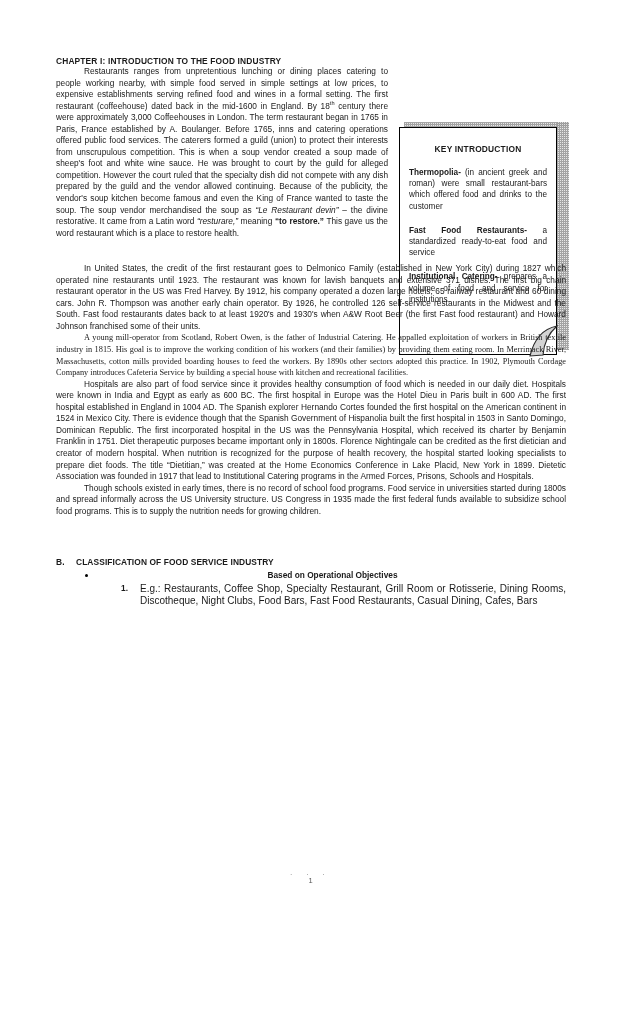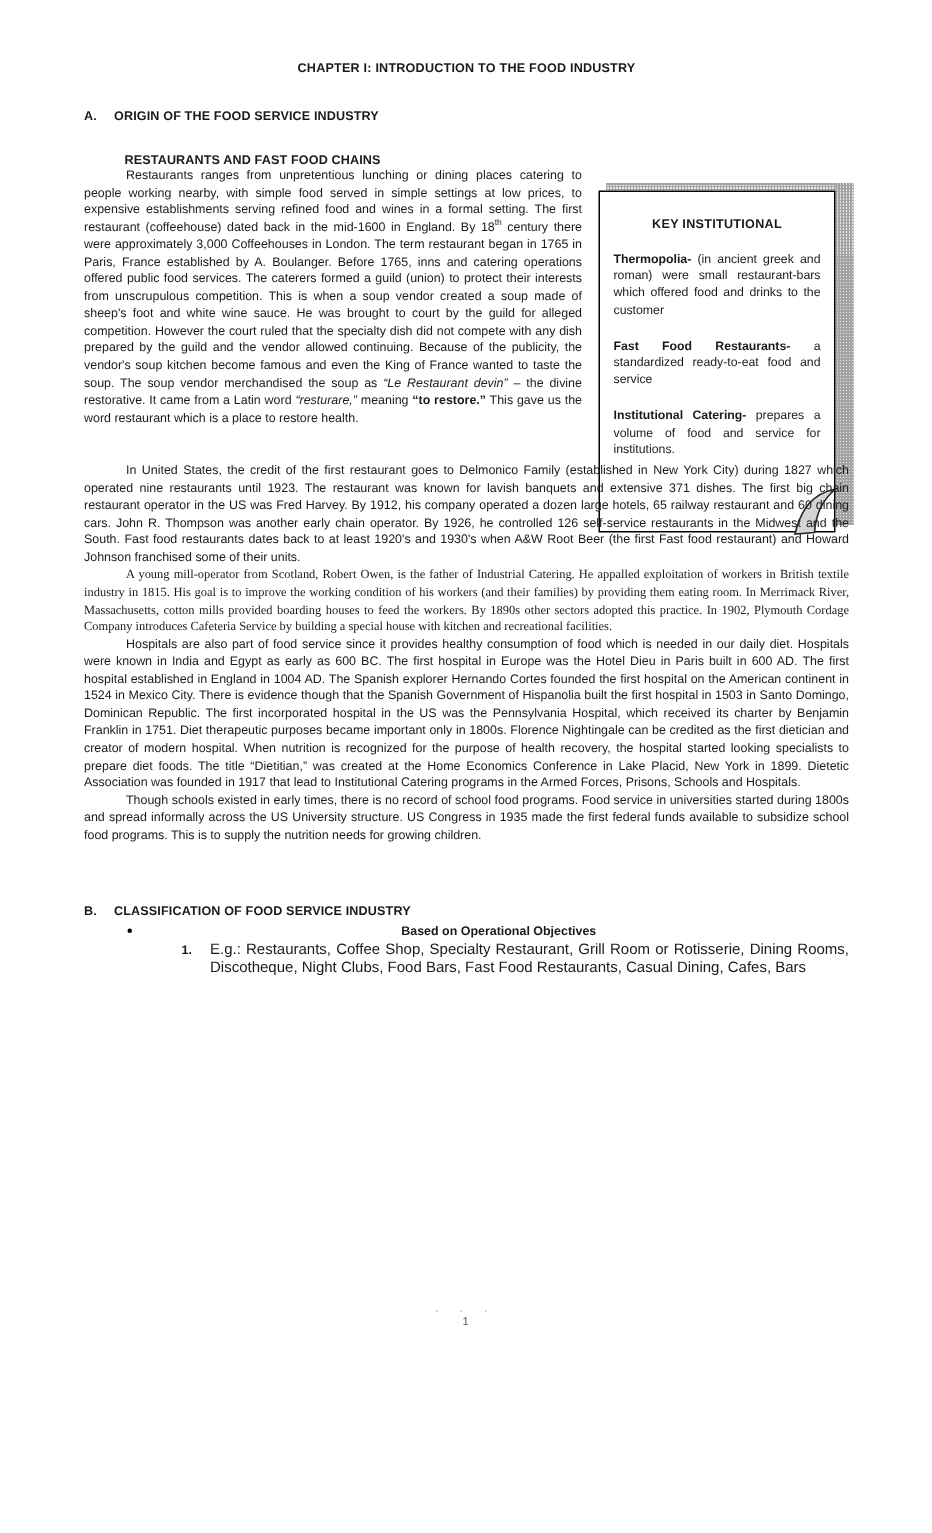--- a/index.html
+++ b/index.html
@@ -18,25 +18,24 @@
     background: #ffffff;
     overflow: hidden;
   }
   .doc-body {
     position: absolute;
     left: 56px;
     top: 0;
     width: 510px;
   }
   .chapter-title {
-    text-align: center;
     font-weight: bold;
     font-size: 8.4px;
     letter-spacing: 0.15px;
-    margin-top: 40px;
+    margin-top: 56px;
     margin-bottom: 0;
   }
   .sec-head {
     font-weight: bold;
     font-size: 8.4px;
     margin-top: 22px;
     letter-spacing: 0.1px;
   }
   .sec-head .lbl {
     display: inline-block;
@@ -215,41 +214,39 @@
 </head>
 <body>
 
 <div id="page">
 
   <div id="keybox-wrap">
     <div class="kb-shadow-top"></div>
     <div class="kb-shadow-right"></div>
     <div class="kb-box">
       <div class="kb-inner">
-        <div class="kb-title">KEY INSTITUTIONAL</div>
+        <div class="kb-title">KEY INTRODUCTION</div>
 
         <p class="kb-term"><b>Thermopolia-</b><span> (in ancient greek and roman) were small restaurant-bars which offered food and drinks to the customer</span></p>
 
         <p class="kb-term"><b>Fast Food Restaurants-</b><span> a standardized ready-to-eat food and service</span></p>
 
         <p class="kb-term"><b>Institutional Catering-</b><span> prepares a volume of food and service for institutions.</span></p>
       </div>
     </div>
     <svg class="kb-fold" viewBox="0 0 58 52">
       <path d="M 30 51 C 34 34, 42 24, 57 21 C 49 28, 44 36, 43 50 Z" fill="#d4d4d4" stroke="#2a2a2a" stroke-width="1.1"></path>
     </svg>
   </div>
 
   <div class="doc-body">
 
     <div class="chapter-title">CHAPTER I: INTRODUCTION TO THE FOOD INDUSTRY</div>
 
-    <div class="sec-head"><span class="lbl">A.</span><span>ORIGIN OF THE FOOD SERVICE INDUSTRY</span></div>
-
-    <div class="sub-head">RESTAURANTS AND FAST FOOD CHAINS</div>
+
 
     <p class="para wrap-col"><span>Restaurants ranges from unpretentious lunching or dining places catering to people working nearby, with simple food served in simple settings at low prices, to expensive establishments serving refined food and wines in a formal setting. The first restaurant (coffeehouse) dated back in the mid-1600 in England. By 18</span><sup>th</sup><span> century there were approximately 3,000 Coffeehouses in London. The term restaurant began in 1765 in Paris, France established by A. Boulanger. Before 1765, inns and catering operations offered public food services. The caterers formed a guild (union) to protect their interests from unscrupulous competition. This is when a soup vendor created a soup made of sheep's foot and white wine sauce. He was brought to court by the guild for alleged competition. However the court ruled that the specialty dish did not compete with any dish prepared by the guild and the vendor allowed continuing. Because of the publicity, the vendor's soup kitchen become famous and even the King of France wanted to taste the soup. The soup vendor merchandised the soup as </span><i>“Le Restaurant devin”</i><span> – the divine restorative. It came from a Latin word </span><i>“resturare,”</i><span> meaning </span><b>“to restore.”</b><span> This gave us the word restaurant which is a place to restore health.</span></p>
 
     <p class="para full-col" style="margin-top:24px;">In United States, the credit of the first restaurant goes to Delmonico Family (established in New York City) during 1827 which operated nine restaurants until 1923. The restaurant was known for lavish banquets and extensive 371 dishes.  The first big chain restaurant operator in the US was Fred Harvey. By 1912, his company operated a dozen large hotels, 65 railway restaurant and 60 dining cars. John R. Thompson was another early chain operator. By 1926, he controlled 126 self-service restaurants in the Midwest and the South. Fast food restaurants dates back to at least 1920's and 1930's when A&amp;W Root Beer (the first Fast food restaurant) and Howard Johnson franchised some of their units.</p>
 
 
     <p class="para tight">A young mill-operator from Scotland, Robert Owen, is the father of Industrial Catering. He appalled exploitation of workers in British textile industry in 1815. His goal is to improve the working condition of his workers (and their families) by providing them eating room. In Merrimack River, Massachusetts, cotton mills provided boarding houses to feed the workers. By 1890s other sectors adopted this practice. In 1902, Plymouth Cordage Company introduces Cafeteria Service by building a special house with kitchen and recreational facilities.</p>
 
     <p class="para full-col">Hospitals are also part of food service since it provides healthy consumption of food which is needed in our daily diet. Hospitals were known in India and Egypt as early as 600 BC. The first hospital in Europe was the Hotel Dieu in Paris built in 600 AD. The first hospital established in England in 1004 AD. The Spanish explorer Hernando Cortes founded the first hospital on the American continent in 1524 in Mexico City. There is evidence though that the Spanish Government of Hispanolia built the first hospital in 1503 in Santo Domingo, Dominican Republic. The first incorporated hospital in the US was the Pennsylvania Hospital, which received its charter by Benjamin Franklin in 1751. Diet therapeutic purposes became important only in 1800s. Florence Nightingale can be credited as the first dietician and creator of modern hospital. When nutrition is recognized for the purpose of health recovery, the hospital started looking specialists to prepare diet foods. The title “Dietitian,” was created at the Home Economics Conference in Lake Placid, New York in 1899. Dietetic Association was founded in 1917 that lead to Institutional Catering programs in the Armed Forces, Prisons, Schools and Hospitals.</p>
 

